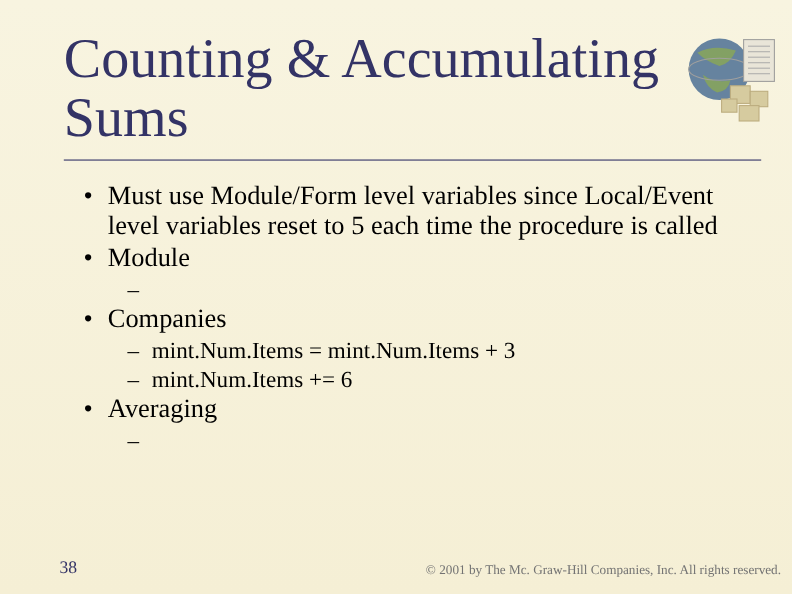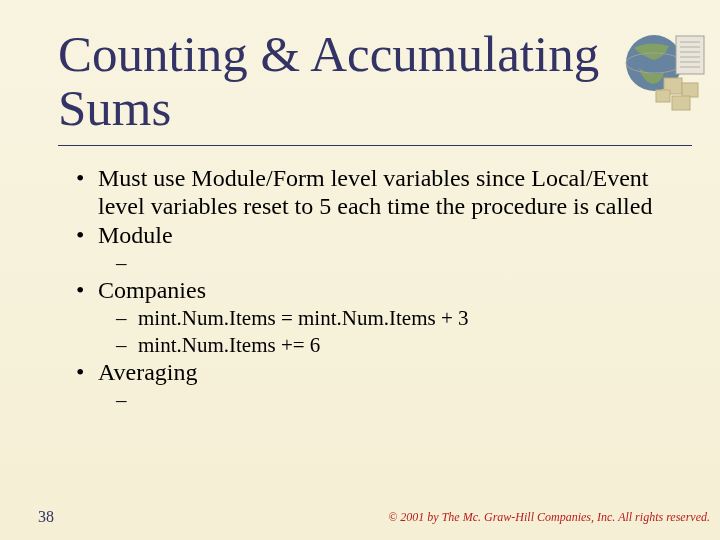--- a/index.html
+++ b/index.html
@@ -51,36 +51,35 @@
     margin-left: 58px;
     font-size: 21px;
     margin-top: 2px;
   }
   .bullet-l2 .dash {
     width: 22px;
     flex-shrink: 0;
   }
   .footer {
     position: absolute;
-    left: 0;
+    left: 16px;
     right: 0;
     bottom: 14px;
     display: flex;
     justify-content: space-between;
-    align-items: center;
+    align-items: flex-end;
     padding: 0 10px 0 38px;
   }
   .page-num {
     font-size: 16px;
     color: #333366;
   }
   .copyright {
     font-size: 12px;
-    color: #b91c1c;
-    font-style: italic;
+    color: #737373;
   }
 </style>
 </head>
 <body>
 
 <div class="slide">
   <svg class="decor" viewBox="0 0 100 90">
     <circle cx="40" cy="35" r="28" fill="#5a7a9a"></circle>
     <path d="M20 20 Q35 12 55 18 Q50 30 40 32 Q28 28 20 20" fill="#7a9a5a"></path>
     <path d="M25 40 Q35 48 50 45 Q48 55 38 56 Q28 52 25 40" fill="#7a9a5a"></path>

